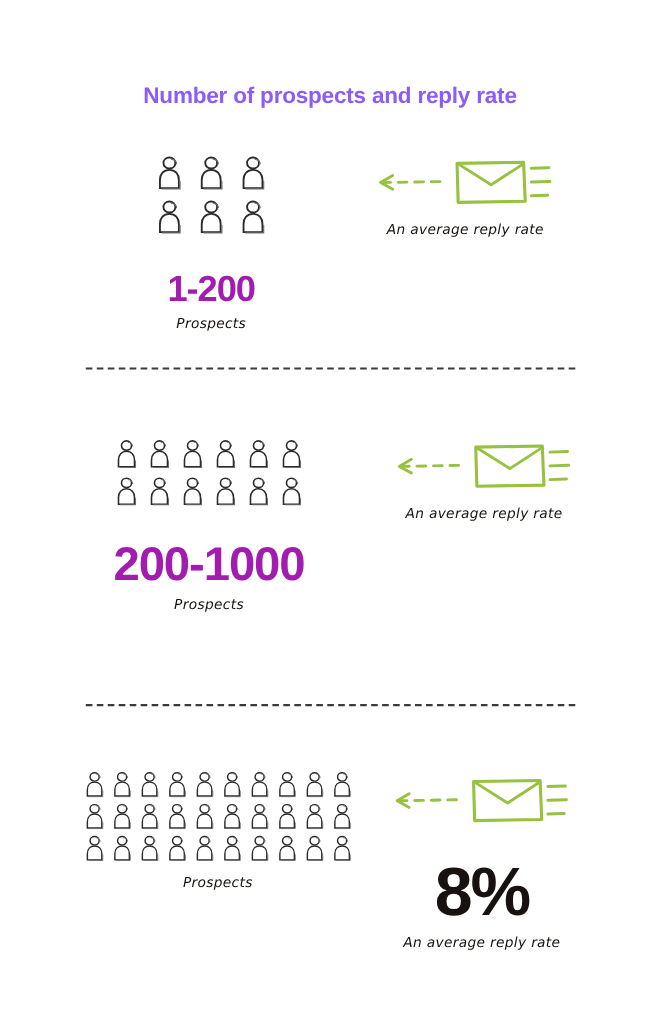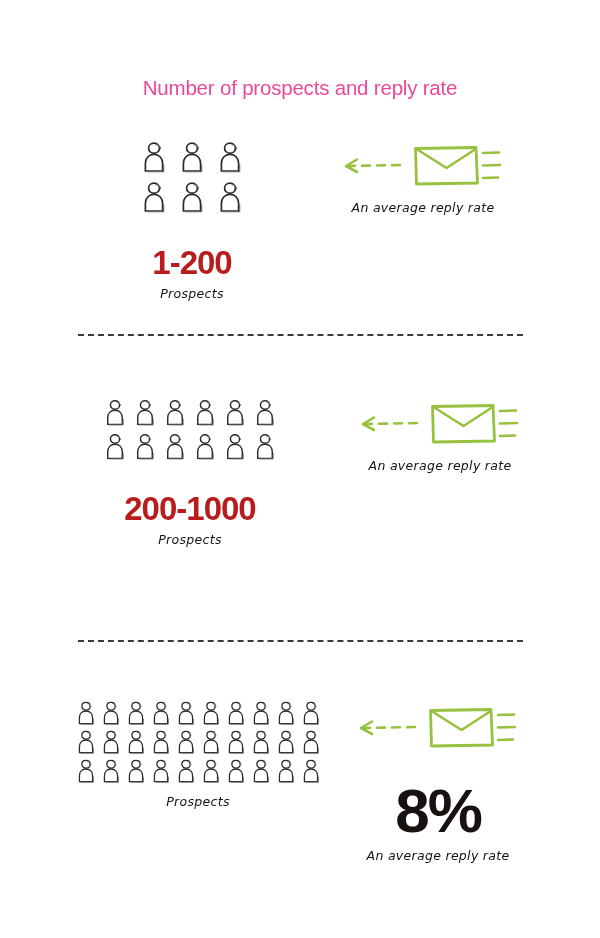--- a/index.html
+++ b/index.html
@@ -23,22 +23,22 @@
   }
 
   
   .chart-title {
     position: absolute;
     top: 76px;
     left: 0;
     width: 600px;
     text-align: center;
     font-size: 20.5px;
-    font-weight: normal;
-    color: #ec4899;
+    font-weight: bold;
+    color: #8b5cf6;
     letter-spacing: -0.2px;
     font-family: "Liberation Sans", sans-serif;
   }
 
   
   .group {
     position: absolute;
     left: 0;
     width: 600px;
   }
@@ -70,21 +70,21 @@
     justify-content: center;
   }
   .person-icon {
     display: block;
   }
 
   
   .prospect-count {
     font-family: "Liberation Sans", sans-serif;
     font-weight: bold;
-    color: #b91c1c;
+    color: #a21caf;
     letter-spacing: -1px;
     line-height: 1;
   }
   .prospect-label {
     font-family: "DejaVu Sans", sans-serif;
     font-size: 12.5px;
     color: #17110f;
     font-style: italic;
     letter-spacing: 0.3px;
     margin-top: 7px;
@@ -316,21 +316,21 @@
               <span style="margin-right: 0px; line-height: 0;">
                 <svg class="person-icon" width="22" height="29" viewBox="0 0 26 34" fill="none" xmlns="http://www.w3.org/2000/svg">
                   <path d="M13 3.2 C16.1 3.2 18.4 5.4 18.4 8.2 C18.4 11 16.1 13.2 13 13.2 C9.9 13.2 7.6 11 7.6 8.2 C7.6 5.4 9.9 3.2 13 3.2 Z" stroke="#2b2b2b" stroke-width="1.7" fill="none"></path>
                   <path d="M13 14.4 C18.3 14.4 21.6 18.3 21.6 23.6 L21.6 31 L4.4 31 L4.4 23.6 C4.4 18.3 7.7 14.4 13 14.4 Z" stroke="#2b2b2b" stroke-width="1.7" fill="none"></path>
                   <path d="M14.4 4.6 C17.5 4.8 19.6 6.8 19.6 9.3" stroke="#6e6e6e" stroke-width="1.1" fill="none"></path>
                   <path d="M22.7 24.6 L22.7 31.7 L6 31.7" stroke="#6e6e6e" stroke-width="1.1" fill="none"></path>
                 </svg>
               </span>
             </div>
           </div>
-        <div class="prospect-count" style="font-size:33px; margin-top:26px;">200-1000</div>
+        <div class="prospect-count" style="font-size:43px; margin-top:26px;">200-1000</div>
         <div class="prospect-label">Prospects</div>
       </div>
 
       <div class="reply-side" style="left:345px; width:190px;">
         <div class="envelope-row" style="margin-top:2px;">
           <span>
             <svg width="62" height="26" viewBox="0 0 62 26" fill="none" xmlns="http://www.w3.org/2000/svg">
               <path d="M3 13 L14 6.5 M3 13 L14 19" stroke="#96c23f" stroke-width="2.6" stroke-linecap="round" stroke-linejoin="round"></path>
               <path d="M4 13 L60 12" stroke="#96c23f" stroke-width="2.6" stroke-linecap="round" stroke-dasharray="8 7"></path>
             </svg>

